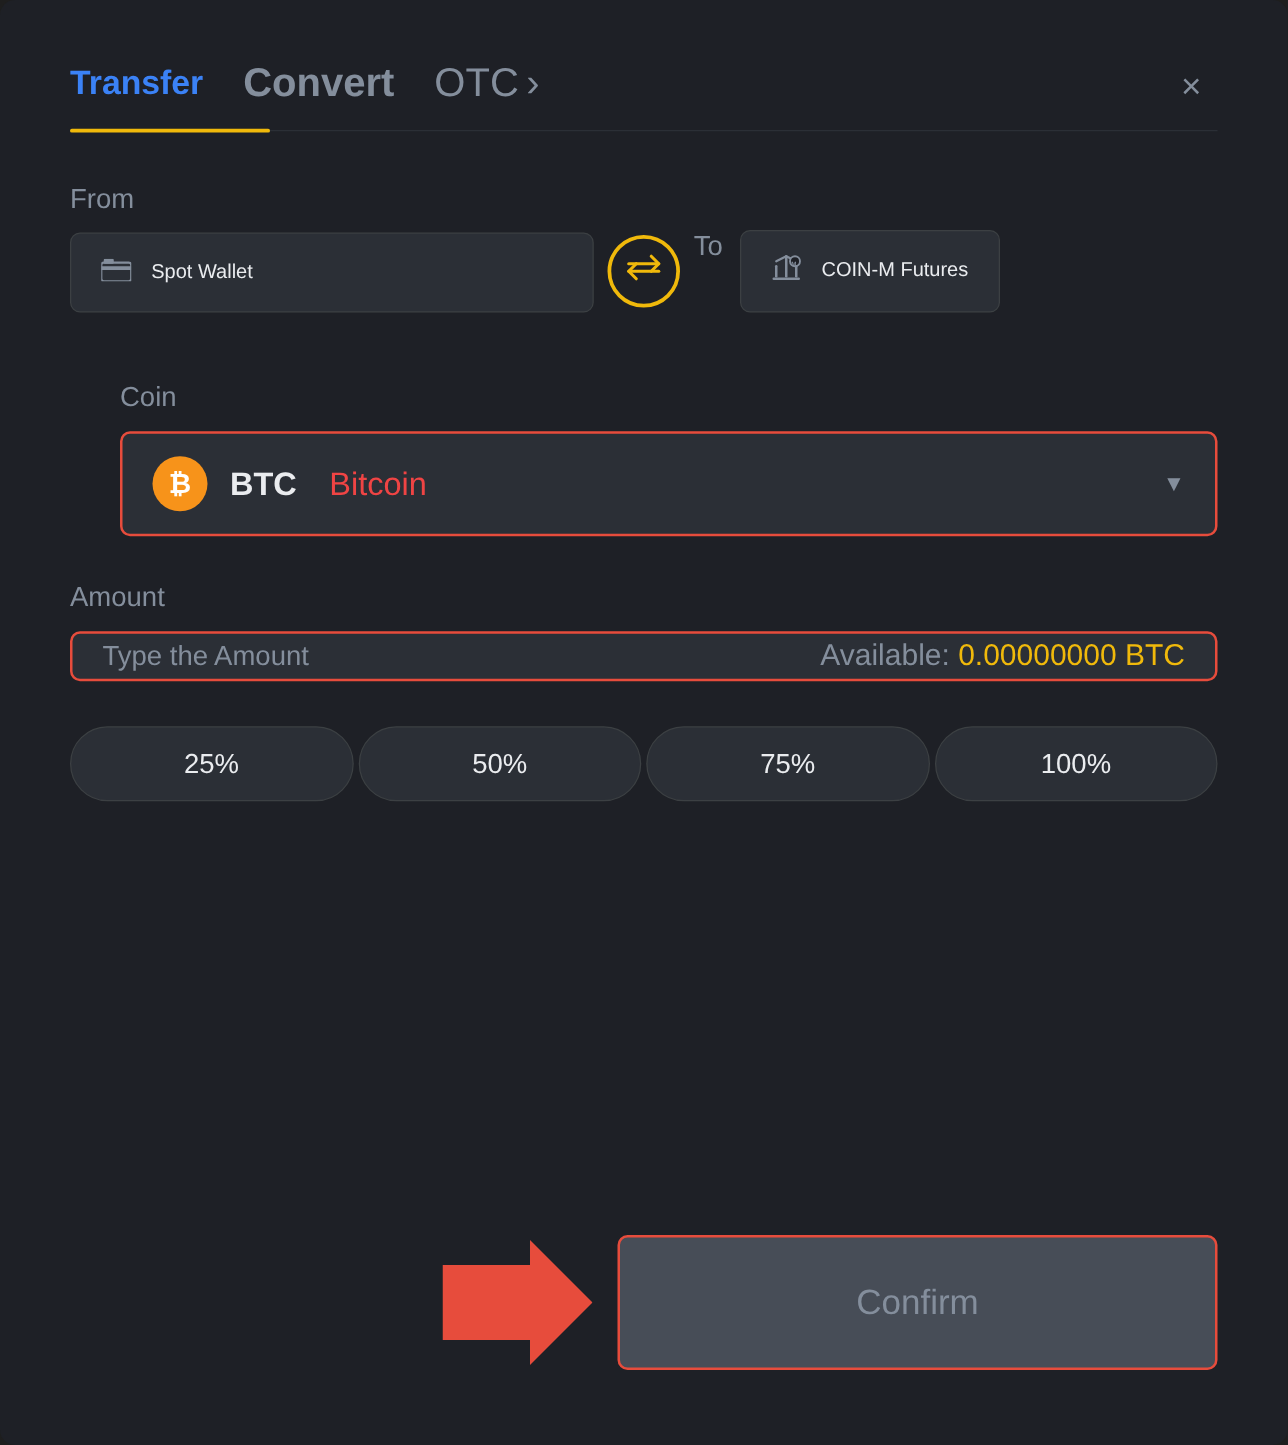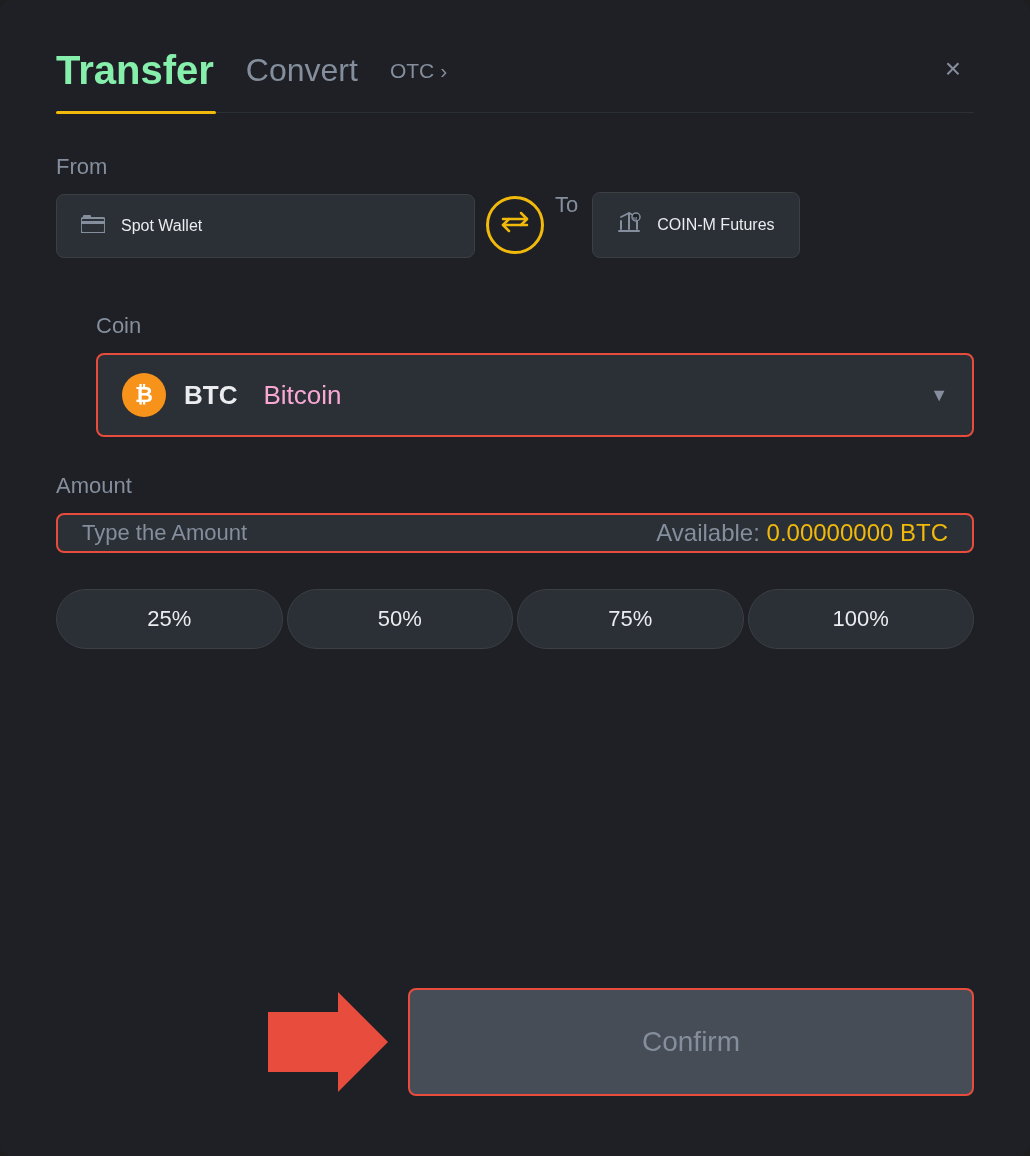--- a/index.html
+++ b/index.html
@@ -27,35 +27,35 @@
     
     .header {
       display: flex;
       align-items: center;
       gap: 32px;
       margin-bottom: 0;
       position: relative;
     }
 
     .header-title {
-      font-size: 40px;
+      font-size: 27px;
       font-weight: 700;
-      color: #86efac;
+      color: #3b82f6;
       cursor: pointer;
     }
 
     .header-tab {
       font-size: 32px;
-      font-weight: 400;
+      font-weight: 700;
       color: #848e9c;
       cursor: pointer;
     }
 
     .header-tab-otc {
-      font-size: 21px;
+      font-size: 32px;
       font-weight: 400;
       color: #848e9c;
       cursor: pointer;
       display: flex;
       align-items: center;
       gap: 6px;
     }
 
     .close-btn {
       position: absolute;
@@ -205,21 +205,21 @@
 
     .coin-name {
       font-size: 26px;
       font-weight: 700;
       color: #eaecef;
     }
 
     .coin-full-name {
       font-size: 26px;
       font-weight: 400;
-      color: #f9a8d4;
+      color: #ef4444;
       margin-left: 8px;
     }
 
     .dropdown-arrow {
       position: absolute;
       right: 24px;
       top: 50%;
       transform: translateY(-50%);
       color: #848e9c;
       font-size: 18px;
@@ -299,21 +299,21 @@
       align-items: center;
       margin-right: 20px;
     }
 
     .arrow-svg {
       width: 120px;
       height: 100px;
     }
 
     .confirm-btn {
-      width: 566px;
+      width: 480px;
       padding: 36px 0;
       background: #474d57;
       border: 2px solid #e74c3c;
       border-radius: 8px;
       color: #848e9c;
       font-size: 28px;
       font-weight: 500;
       cursor: pointer;
       text-align: center;
     }

